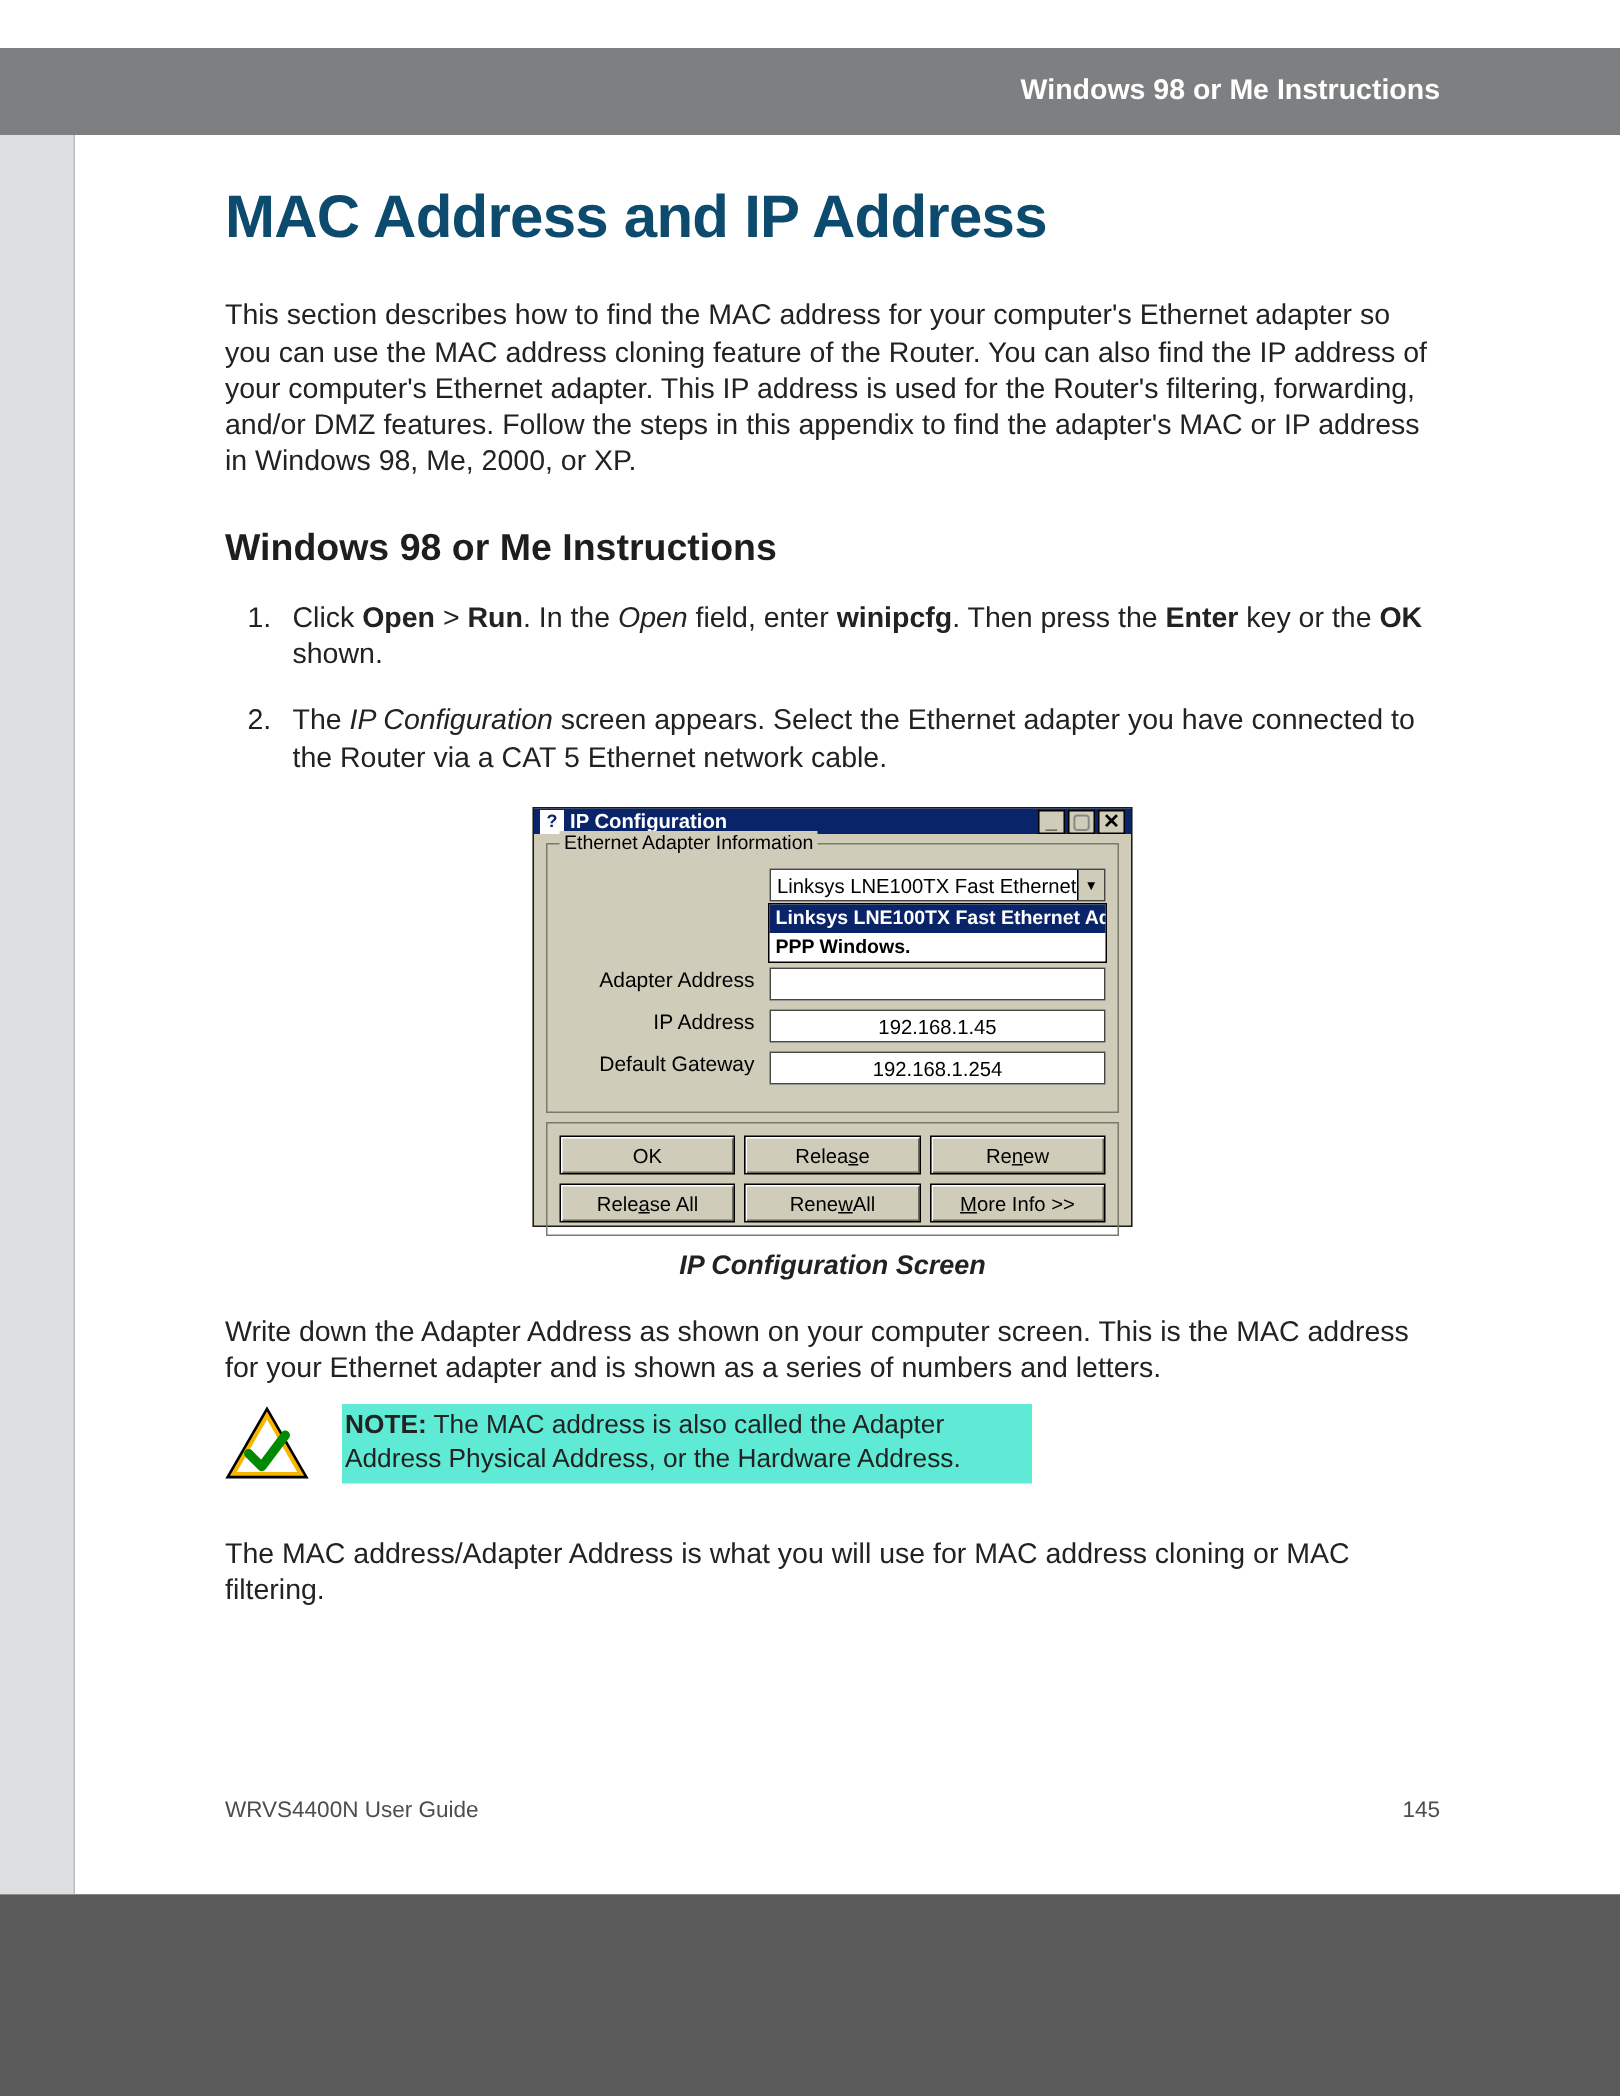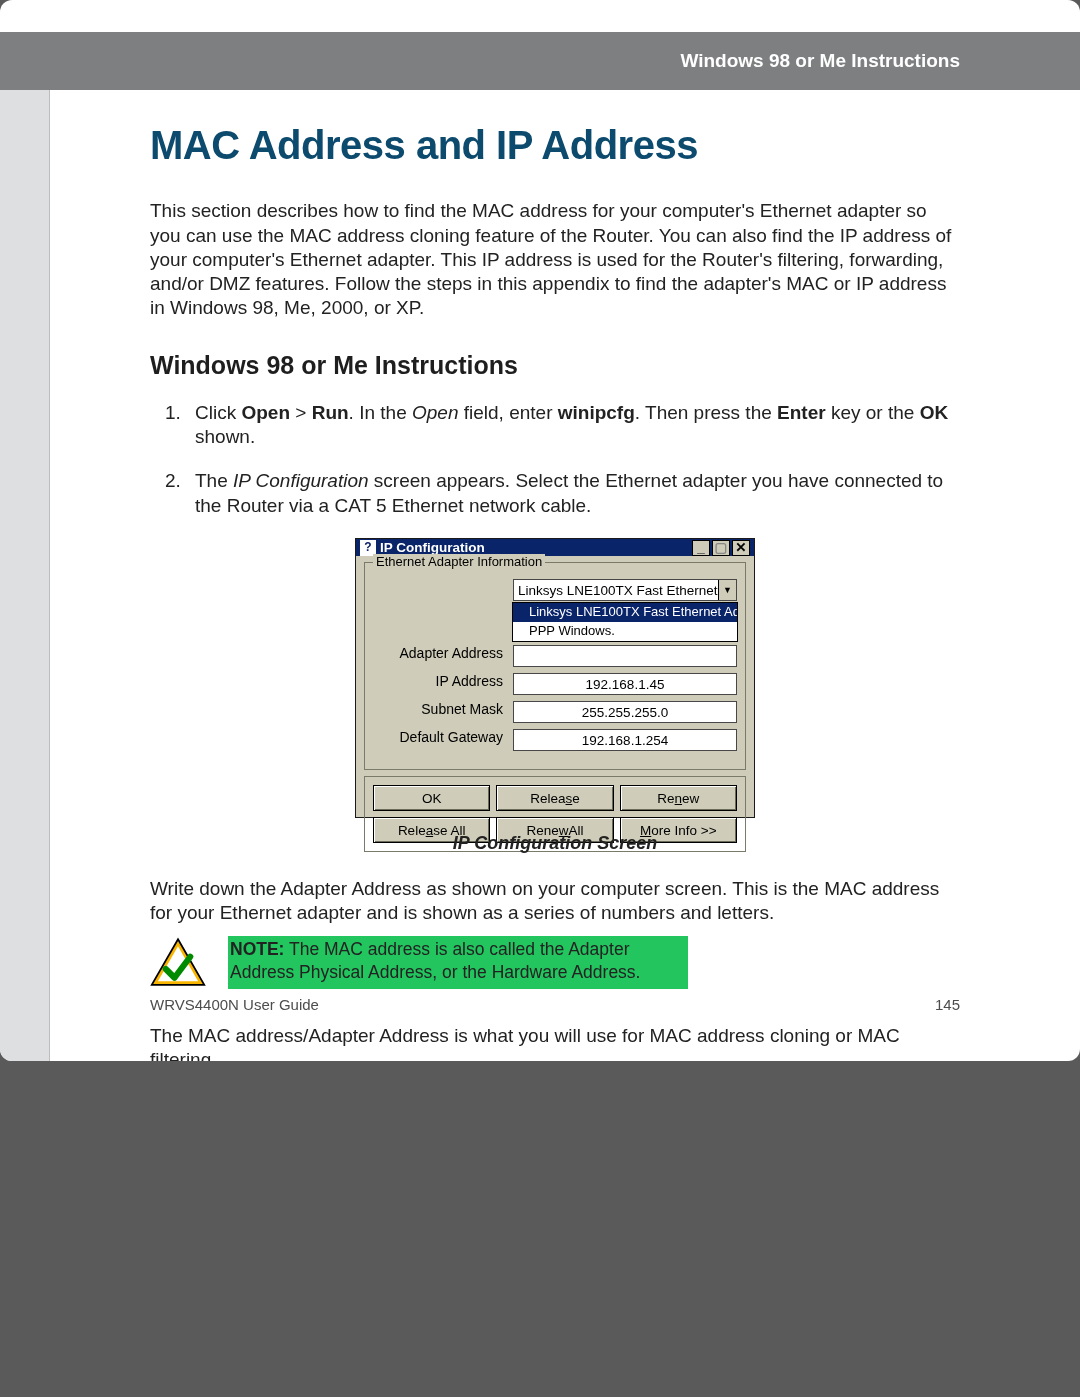--- a/index.html
+++ b/index.html
@@ -1,25 +1,24 @@
 <!DOCTYPE html>
 <html><head>
 <meta charset="utf-8">
 <style>
   * { box-sizing: border-box; margin: 0; padding: 0; }
   html, body { background: #5a5a5a; }
   .page {
     width: 1080px;
-    height: 1061px;
+    height: 1263px;
     background: #ffffff;
     position: relative;
     font-family: "Myriad Pro", "Segoe UI", Arial, sans-serif;
     color: #222;
     overflow: hidden;
-    border-radius: 12px;
   }
   
   .header-bar {
     position: absolute;
     top: 32px;
     left: 0;
     right: 0;
     height: 58px;
     background: #7d7f81;
     display: flex;
@@ -157,21 +156,21 @@
   }
   .combo .arrow::after { content:"▼"; font-size:9px; }
   .dropdown {
     position:absolute;
     top: 22px; left:-2px; right:-2px;
     border:1px solid #000;
     background:#fff;
     z-index:5;
     font-size: 13px;
   }
-  .dropdown div { padding: 1px 16px; white-space:nowrap; overflow:hidden; }
+  .dropdown div { padding: 1px 4px; white-space:nowrap; overflow:hidden;font-weight:bold; }
   .dropdown .selected { background:#0a246a; color:#fff; }
   .valbox {
     flex:1;
     background:#fff;
     border:1.5px solid #474747;
     height: 22px;
     display:flex; align-items:center; justify-content:center;
     font-size:13.5px;
   }
   .btngroup {
@@ -189,21 +188,21 @@
     height: 26px;
     display:flex; align-items:center; justify-content:center;
     font-size: 13.5px;
     cursor: pointer;
   }
   .ul { text-decoration: underline; }
   
   .note-row { display:flex; align-items:flex-start; gap: 22px; margin: 10px 0 30px 0; }
   .warn-icon svg { width: 56px; height: 52px; }
   .note-text {
-    background: #22c55e;
+    background: #5eead4;
     padding: 2px 6px 4px 2px;
     font-family: Verdana, Geneva, sans-serif;
     font-size: 17.5px;
     line-height: 1.35;
     max-width: 460px;
   }
   
   .footer {
     position: absolute;
     bottom: 48px;
@@ -269,24 +268,20 @@
           <div style="height:32px"></div>
           <div class="frow">
             <div class="flabel">Adapter Address</div>
             <div class="valbox"></div>
           </div>
           <div class="frow">
             <div class="flabel">IP Address</div>
             <div class="valbox">192.168.1.45</div>
           </div>
           <div class="frow">
-            <div class="flabel">Subnet Mask</div>
-            <div class="valbox">255.255.255.0</div>
-          </div>
-          <div class="frow">
             <div class="flabel">Default Gateway</div>
             <div class="valbox">192.168.1.254</div>
           </div>
         </div>
         <div class="btngroup">
           <div class="winbtn">OK</div>
           <div class="winbtn">Relea<span class="ul">s</span>e</div>
           <div class="winbtn">Re<span class="ul">n</span>ew</div>
           <div class="winbtn">Rele<span class="ul">a</span>se All</div>
           <div class="winbtn">Rene<span class="ul">w</span> All</div>

